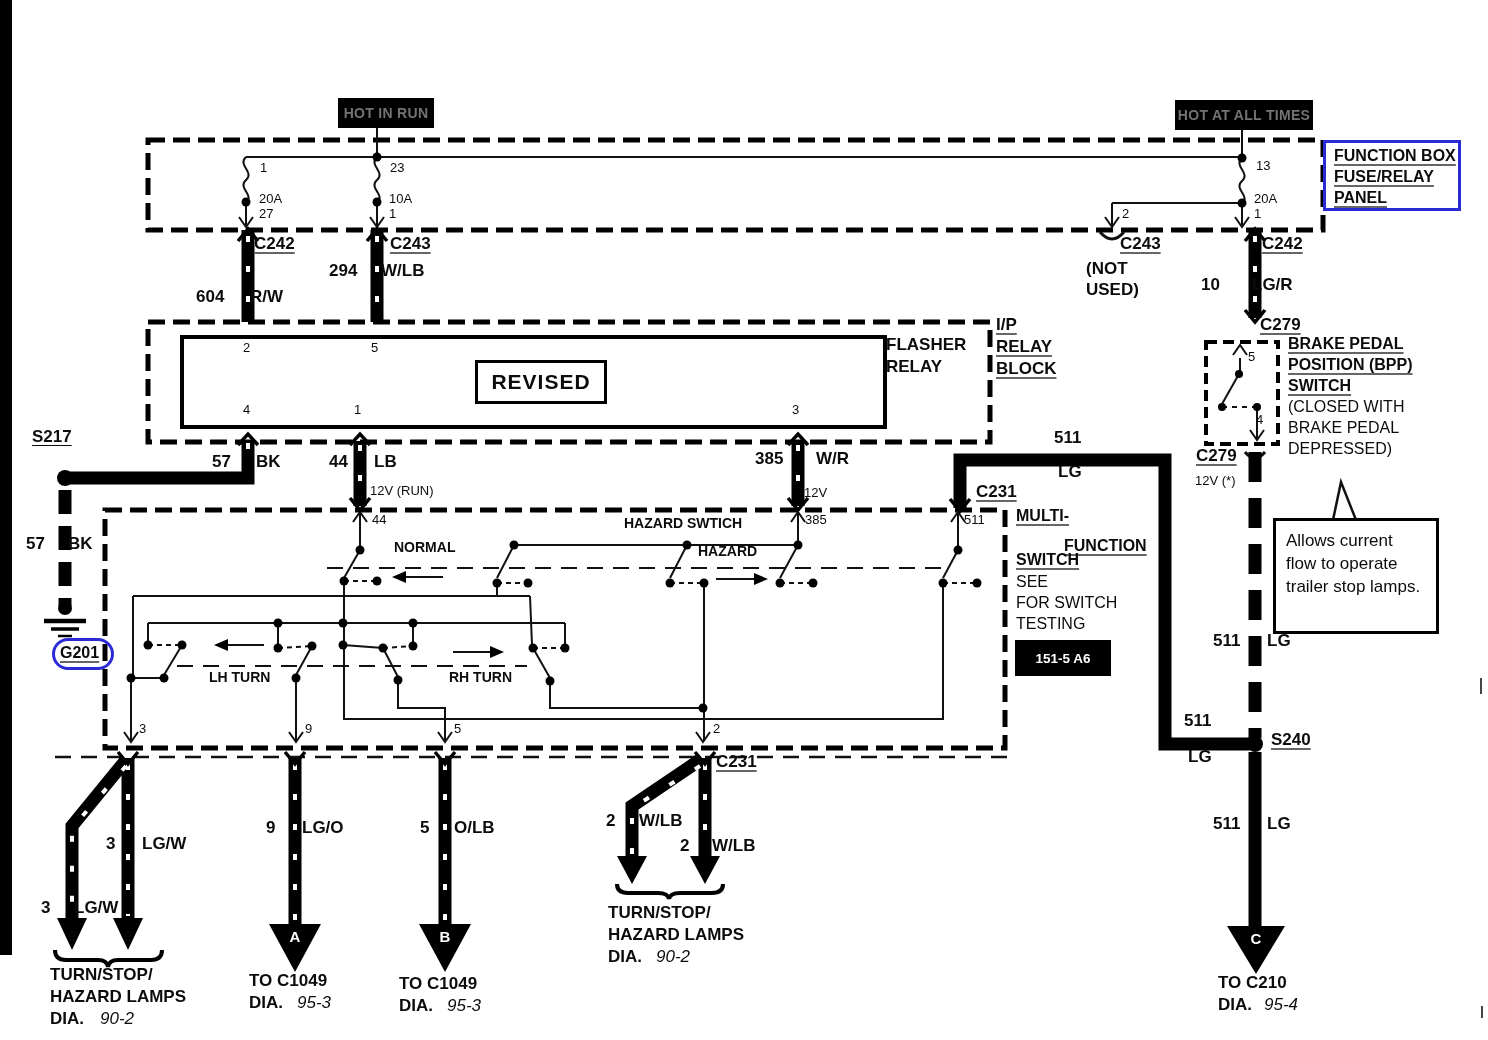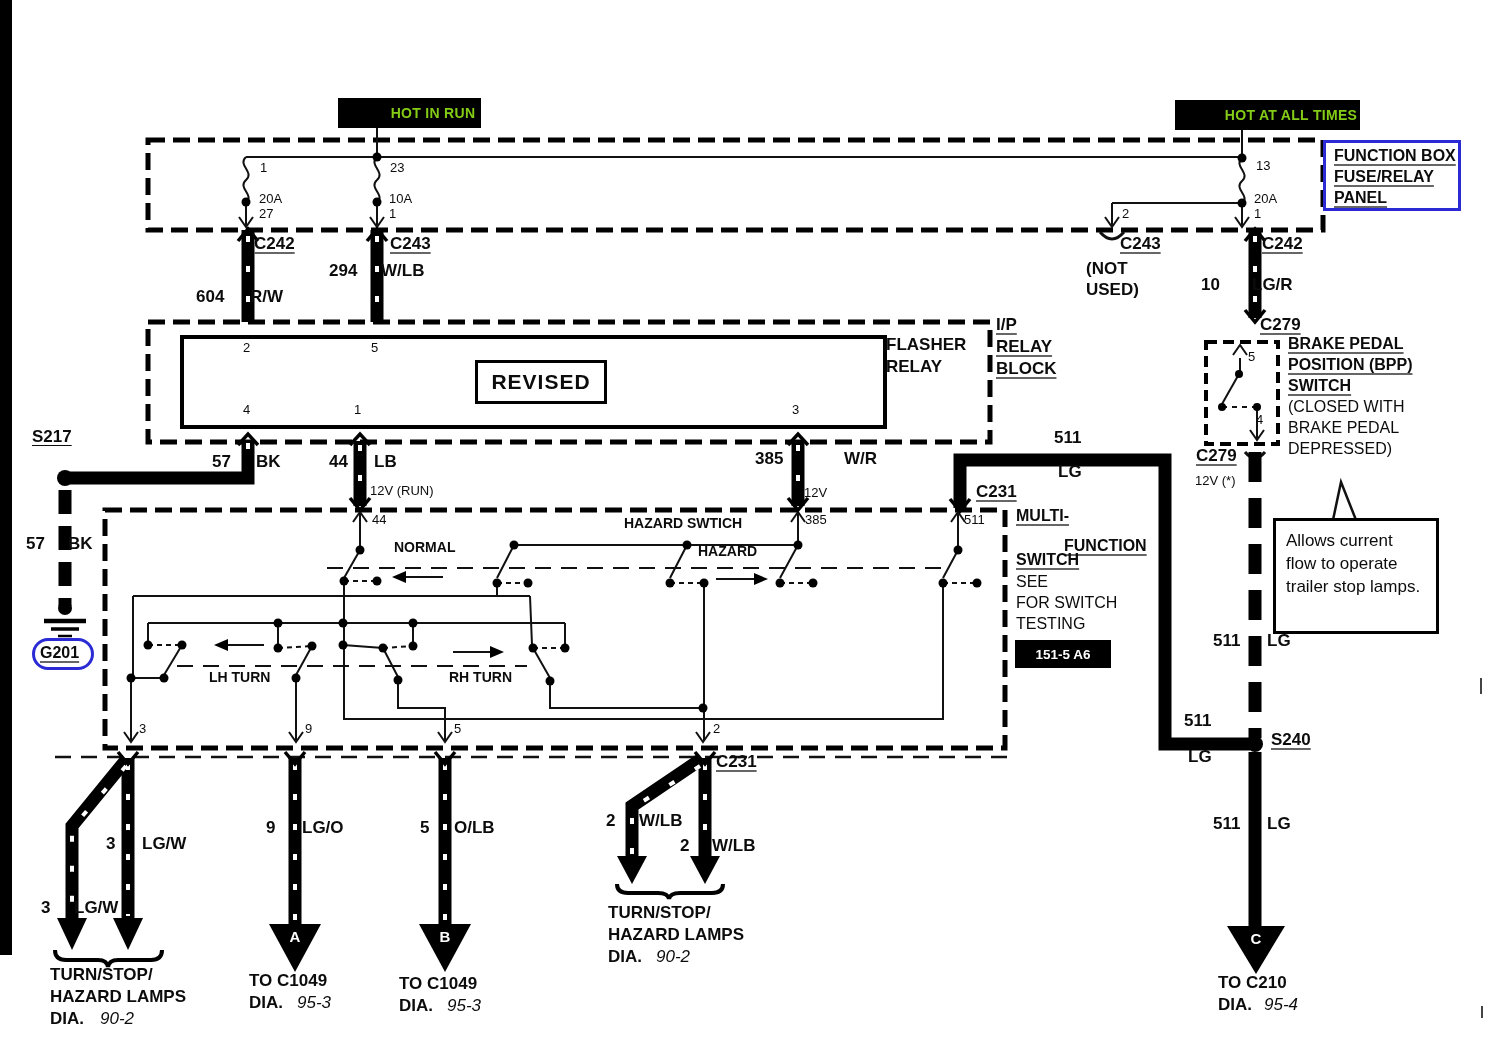--- a/index.html
+++ b/index.html
@@ -6,30 +6,30 @@
   #page{position:relative;width:1488px;height:1040px;background:#fff;overflow:hidden;
         font-family:"Liberation Sans",sans-serif;color:#0c0c0c;}
   #wiring{position:absolute;left:0;top:0;width:1488px;height:1040px;}
   .lbl{position:absolute;font:bold 17px "Liberation Sans",sans-serif;color:#0c0c0c;white-space:nowrap;line-height:1;}
   .sm{position:absolute;font:13px "Liberation Sans",sans-serif;color:#0c0c0c;white-space:nowrap;line-height:1;}
   .md14{position:absolute;font:bold 14px "Liberation Sans",sans-serif;white-space:nowrap;line-height:1;}
   .md16{position:absolute;font:bold 16px "Liberation Sans",sans-serif;white-space:nowrap;line-height:1;}
   .rg16{position:absolute;font:16px "Liberation Sans",sans-serif;white-space:nowrap;line-height:1;}
   .u{text-decoration:underline;text-decoration-thickness:1.5px;text-underline-offset:3px;text-decoration-color:#666;}
   .it{font-style:italic;font-weight:500;}
-  .banner{position:absolute;background:#000;color:#84cc16;font:bold 14px "Liberation Sans",sans-serif;
-          text-align:left;display:flex;align-items:center;justify-content:center;letter-spacing:.3px;padding-left:47px;}
+  .banner{position:absolute;background:#000;color:#737373;font:bold 14px "Liberation Sans",sans-serif;
+          text-align:left;display:flex;align-items:center;justify-content:center;letter-spacing:.3px;}
   .notebox{position:absolute;left:678px;top:25px;width:467px;height:50px;border:3px solid #000;
            padding:6px 10px;font:bold 17px "Liberation Sans",sans-serif;line-height:1.45;}
   .bluebox{position:absolute;border:3px solid #2b2bd6;}
   .callout{position:absolute;left:1273px;top:518px;width:140px;height:92px;border:3px solid #000;
            padding:9px 10px;font:17px "Liberation Sans",sans-serif;line-height:1.35;background:#fff;}
   .revised{position:absolute;left:475px;top:360px;width:126px;height:38px;border:3px solid #000;
            font:bold 21px "Liberation Sans",sans-serif;letter-spacing:1px;display:flex;align-items:center;justify-content:center;}
-  .refbox{position:absolute;left:1015px;top:640px;width:96px;height:28px;background:#000;color:#fff;
+  .refbox{position:absolute;left:1015px;top:640px;width:96px;height:36px;background:#000;color:#fff;
           font:bold 13.5px "Liberation Sans",sans-serif;display:flex;align-items:center;justify-content:center;}
   .triletter{position:absolute;color:#fff;font:bold 15px "Liberation Sans",sans-serif;text-align:center;}
   .scanbar{position:absolute;left:0;top:0;width:12px;height:955px;background:#000;}
 </style>
 </head>
 <body>
 
 <div id="page">
 
   <div class="scanbar"></div>
@@ -260,28 +260,28 @@
   <div class="lbl" style="left:886px;top:358px;">RELAY</div>
   <div class="lbl u" style="left:996px;top:316px;">I/P</div>
   <div class="lbl u" style="left:996px;top:338px;">RELAY</div>
   <div class="lbl u" style="left:996px;top:360px;">BLOCK</div>
 
   <div class="lbl" style="left:212px;top:453px;">57</div>
   <div class="lbl" style="left:256px;top:453px;">BK</div>
   <div class="lbl" style="left:329px;top:453px;">44</div>
   <div class="lbl" style="left:374px;top:453px;">LB</div>
   <div class="lbl" style="left:755px;top:450px;">385</div>
-  <div class="lbl" style="left:816px;top:450px;margin-left:28px;">W/R</div>
+  <div class="lbl" style="left:816px;top:450px;">W/R</div>
   <div class="sm" style="left:370px;top:484px;">12V (RUN)</div>
   <div class="sm" style="left:804px;top:486px;">12V</div>
 
   <div class="lbl u" style="left:32px;top:428px;text-decoration:underline;">S217</div>
   <div class="lbl" style="left:26px;top:535px;">57</div>
   <div class="lbl" style="left:68px;top:535px;">BK</div>
-  <div class="bluebox" style="left:32px;top:638px;width:56px;height:26px;border-radius:16px;">
+  <div class="bluebox" style="left:52px;top:638px;width:56px;height:26px;border-radius:16px;">
     <div class="md16 u" style="left:5px;top:4px;">G201</div>
   </div>
 
   <div class="lbl u" style="left:976px;top:483px;">C231</div>
   <div class="lbl" style="left:1054px;top:429px;">511</div>
   <div class="lbl" style="left:1058px;top:463px;">LG</div>
 
   <div class="sm" style="left:1248px;top:350px;">5</div>
   <div class="sm" style="left:1256px;top:413px;">4</div>
   <div class="md16 u" style="left:1288px;top:336px;">BRAKE PEDAL</div>

